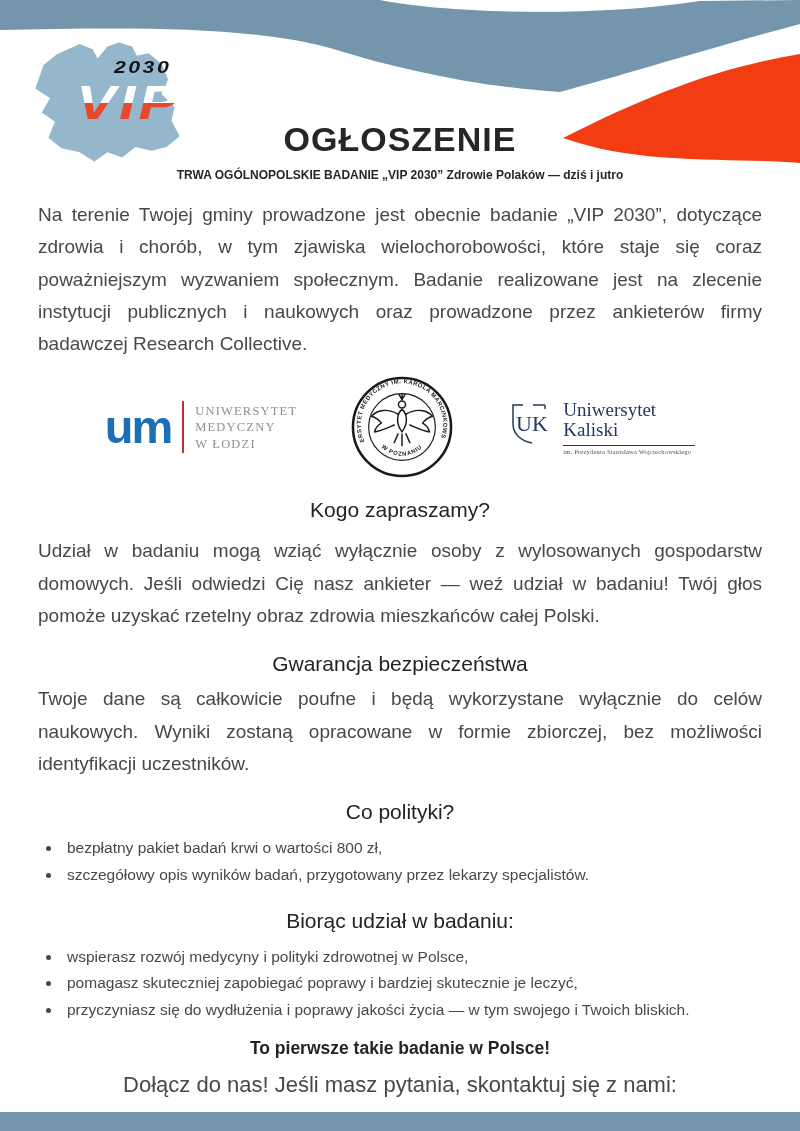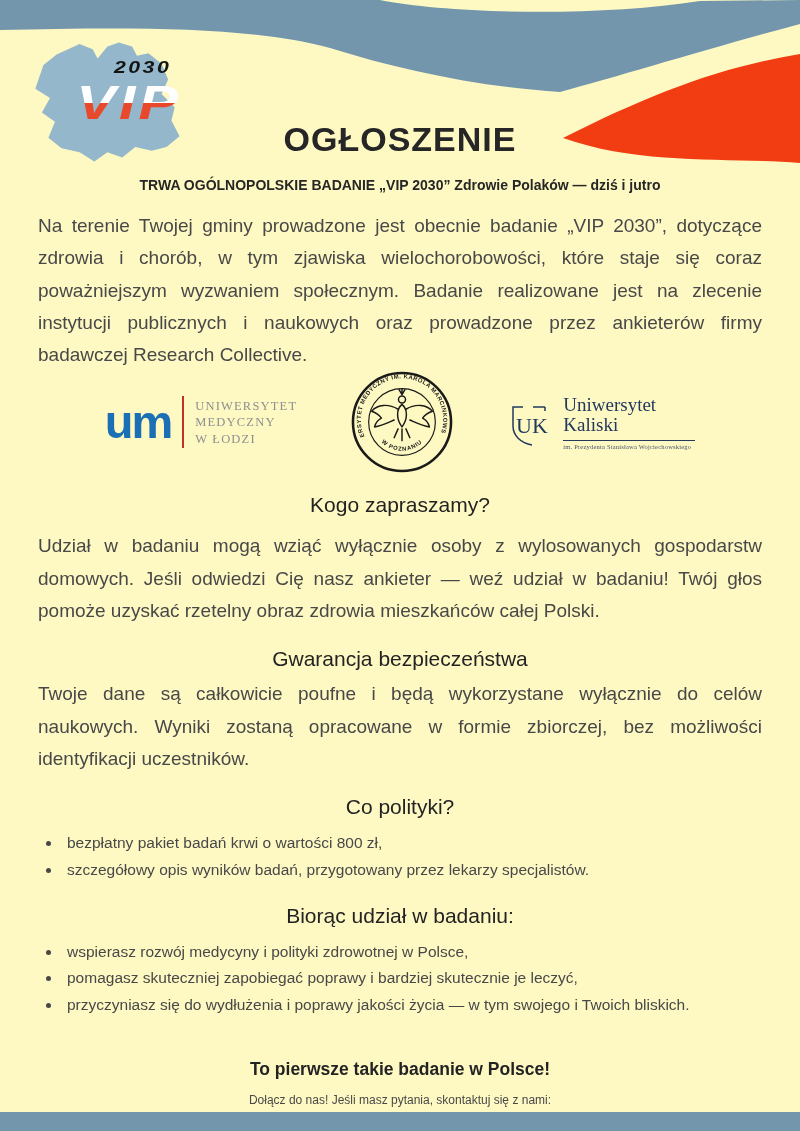--- a/index.html
+++ b/index.html
@@ -1,59 +1,59 @@
 <!DOCTYPE html>
 <html lang="pl"><head>
 <meta charset="utf-8">
 <style>
   * { margin:0; padding:0; box-sizing:border-box; }
   body { background:#e8e8e8; font-family:"Liberation Sans","DejaVu Sans",sans-serif; }
   .page {
     position:relative; width:800px; height:1131px; margin:0 auto;
-    background:#fef9c3; overflow:hidden; color:#4a4a4a;
+    background:#ffffff; overflow:hidden; color:#4a4a4a;
   }
   .top-deco { position:absolute; top:0; left:0; width:800px; height:175px; pointer-events:none; }
   .vip-logo { position:absolute; top:36px; left:32px; width:164px; height:132px; }
   .content { position:relative; padding:0 38px; }
   .page-title {
     padding-top:120px; text-align:center; font-size:34px; font-weight:700;
     letter-spacing:1px; color:#262626;
   }
   .page-subtitle {
-    margin-top:18px; text-align:center; font-size:14px; font-weight:700; color:#262626;
+    margin-top:9px; text-align:center; font-size:12px; font-weight:700; color:#262626;
   }
   .para {
     margin-top:17px; font-size:19px; line-height:1.7; text-align:justify; color:#484848;
   }
   .partners {
-    margin-top:0; height:102px; display:flex; align-items:center;
+    margin-top:16px; height:102px; display:flex; align-items:center;
     justify-content:center; gap:54px;
   }
   
   .um-logo { display:flex; align-items:center; gap:11px; }
   .um-mark { font-size:47px; font-weight:700; color:#1a6fb5; letter-spacing:-2px; line-height:0.9; }
   .um-divider { width:2px; height:52px; background:#c03030; }
   .um-name { font-family:"Liberation Serif","DejaVu Serif",serif; font-size:12.5px;
     letter-spacing:1.2px; color:#8d8f91; line-height:1.3; }
   
   .seal { width:102px; height:102px; }
   
-  .uk-logo { display:flex; align-items:flex-end; gap:10px; }
+  .uk-logo { display:flex; align-items:flex-start; gap:10px; }
   .uk-text { font-family:"Liberation Serif","DejaVu Serif",serif; color:#22395e; }
   .uk-name1 { font-size:19px; line-height:1.05; }
   .uk-name2 { font-size:19px; line-height:1.1; }
   .uk-rule { width:132px; height:1px; background:#22395e; margin:4px 0 2px; }
   .uk-tagline { font-size:6.5px; color:#44546e; letter-spacing:0.2px; }
   .section-heading {
     margin-top:20px; text-align:center; font-size:21px; font-weight:400; color:#232323;
   }
   .bullets { margin-top:11px; padding-left:24px; list-style:disc; }
   .bullets li { font-size:15.5px; line-height:1.72; color:#484848; padding-left:5px; }
-  .closing-heading { margin-top:40px; text-align:center; font-size:17.5px; font-weight:700; color:#232323; }
-  .closing-line { margin-top:13px; text-align:center; font-size:12px; color:#484848; }
+  .closing-heading { margin-top:14px; text-align:center; font-size:17.5px; font-weight:700; color:#232323; }
+  .closing-line { margin-top:13px; text-align:center; font-size:22px; color:#484848; }
   
   .contact-row { margin:38px 46px 0 92px; display:flex; align-items:center; gap:82px;flex-direction:column; }
   .rc-logo { display:flex; align-items:center; gap:11px; flex:0 0 auto; }
   .rc-name { font-size:14.5px; font-weight:700; color:#232a68; line-height:1.12; letter-spacing:0.2px; }
   .contact-right { flex:1; display:flex; align-items:center; gap:13px; }
   .phone-badge { width:31px; height:31px; border-radius:50%; background:#f04018;
     display:flex; align-items:center; justify-content:center; flex:0 0 auto; }
   .contact-label { font-size:16px; color:#3d3d3d; white-space:nowrap; }
   .dotted-line { flex:1; border-bottom:2px dotted #8a8a8a; height:1px; align-self:center; margin-top:8px; }
   

